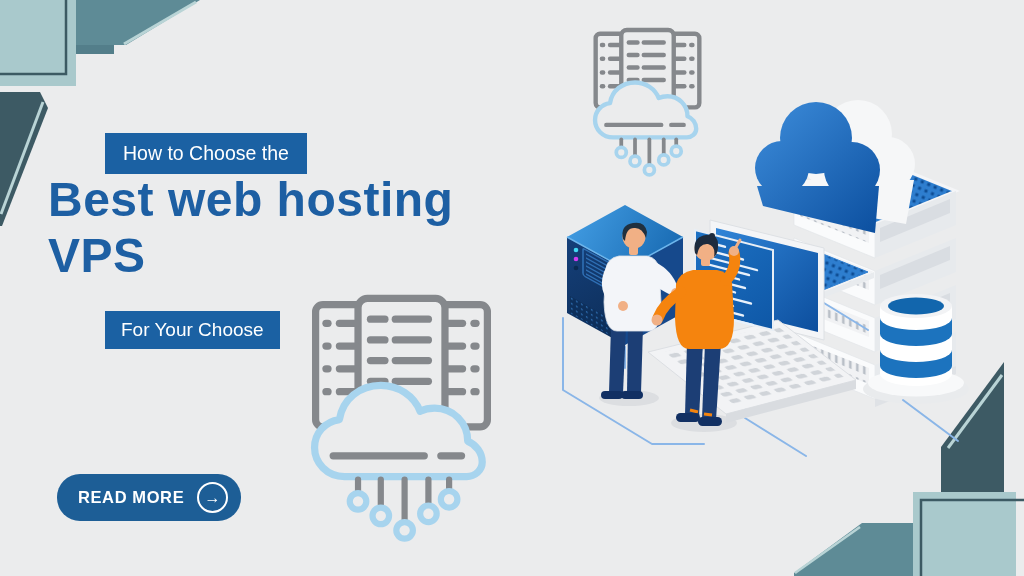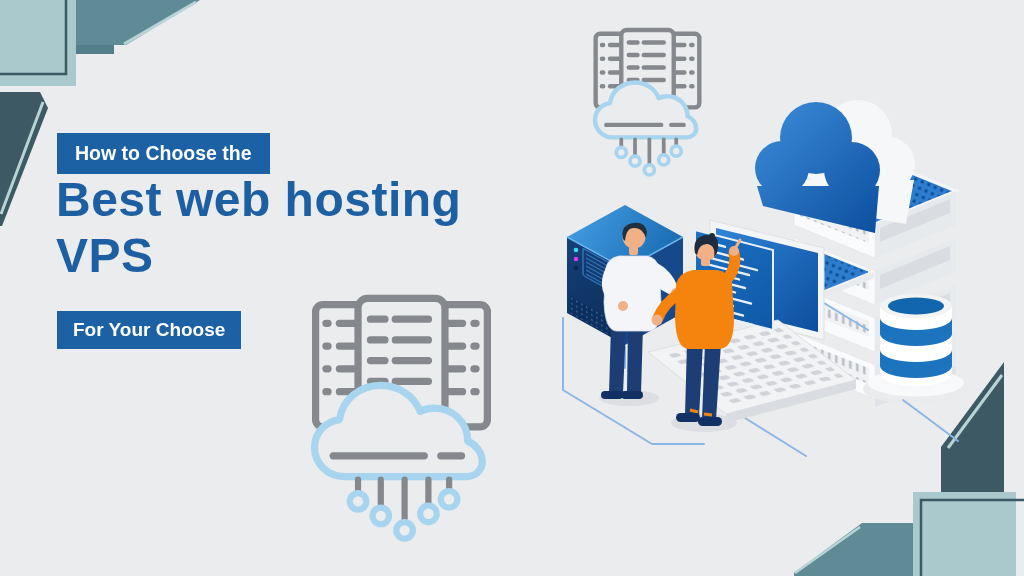--- a/index.html
+++ b/index.html
@@ -4,27 +4,28 @@
 <style>
   html,body { margin:0; padding:0; }
   .banner {
     position:relative; width:1024px; height:576px;
     background:#ebeced; overflow:hidden;
     font-family:"Liberation Sans", sans-serif;
   }
   .abs { position:absolute; }
   .badge {
     position:absolute; background:#1b61a3; color:#ffffff;
-    font-size:19.5px; font-weight:700; padding:9px 18px;
+    font-size:19.5px; font-weight:400; padding:9px 18px;
     white-space:nowrap;
+    margin-left:48px;
   }
   #eyebrow   { left:57px; top:133px; }
   #subtitle  { left:57px; top:311px; font-size:19px; padding:8px 16px; }
   .headline {
-    position:absolute; left:56px; top:172px;
+    position:absolute; left:48px; top:172px;
     color:#1d5fa3; font-size:48px; font-weight:bold;
     line-height:1.16; letter-spacing:0.5px; margin:0;
   }
   .cta {
     position:absolute; left:57px; top:474px;
     display:flex; align-items:center; gap:13px;
     background:#1d5e96; color:#ffffff; border:none;
     border-radius:23px; padding:8px 13px 8px 21px;
     font-family:"Liberation Sans", sans-serif;
     font-size:16.5px; font-weight:bold; letter-spacing:0.6px;
@@ -122,20 +123,24 @@
 
   <div class="badge" id="eyebrow">How to Choose the</div>
 
   <h1 class="headline">
     <span>Best web hosting</span><br>
     <span>VPS</span>
   </h1>
 
   <div class="badge" id="subtitle">For Your Choose</div>
 
+  <button class="cta">
+    <span>READ MORE</span>
+    <span class="arrow-circle">→</span>
+  </button>
 
   <svg class="abs" style="left:585px;top:25px" width="125" height="153" viewBox="0 0 200 245">
     <use href="#cloudServerIcon"></use>
   </svg>
 
   <svg class="abs" style="left:298px;top:290px" width="207" height="254" viewBox="0 0 200 245">
     <use href="#cloudServerIcon"></use>
   </svg>
 
   <svg class="abs" style="left:552px;top:28px" width="420" height="436" viewBox="552 28 420 436">

